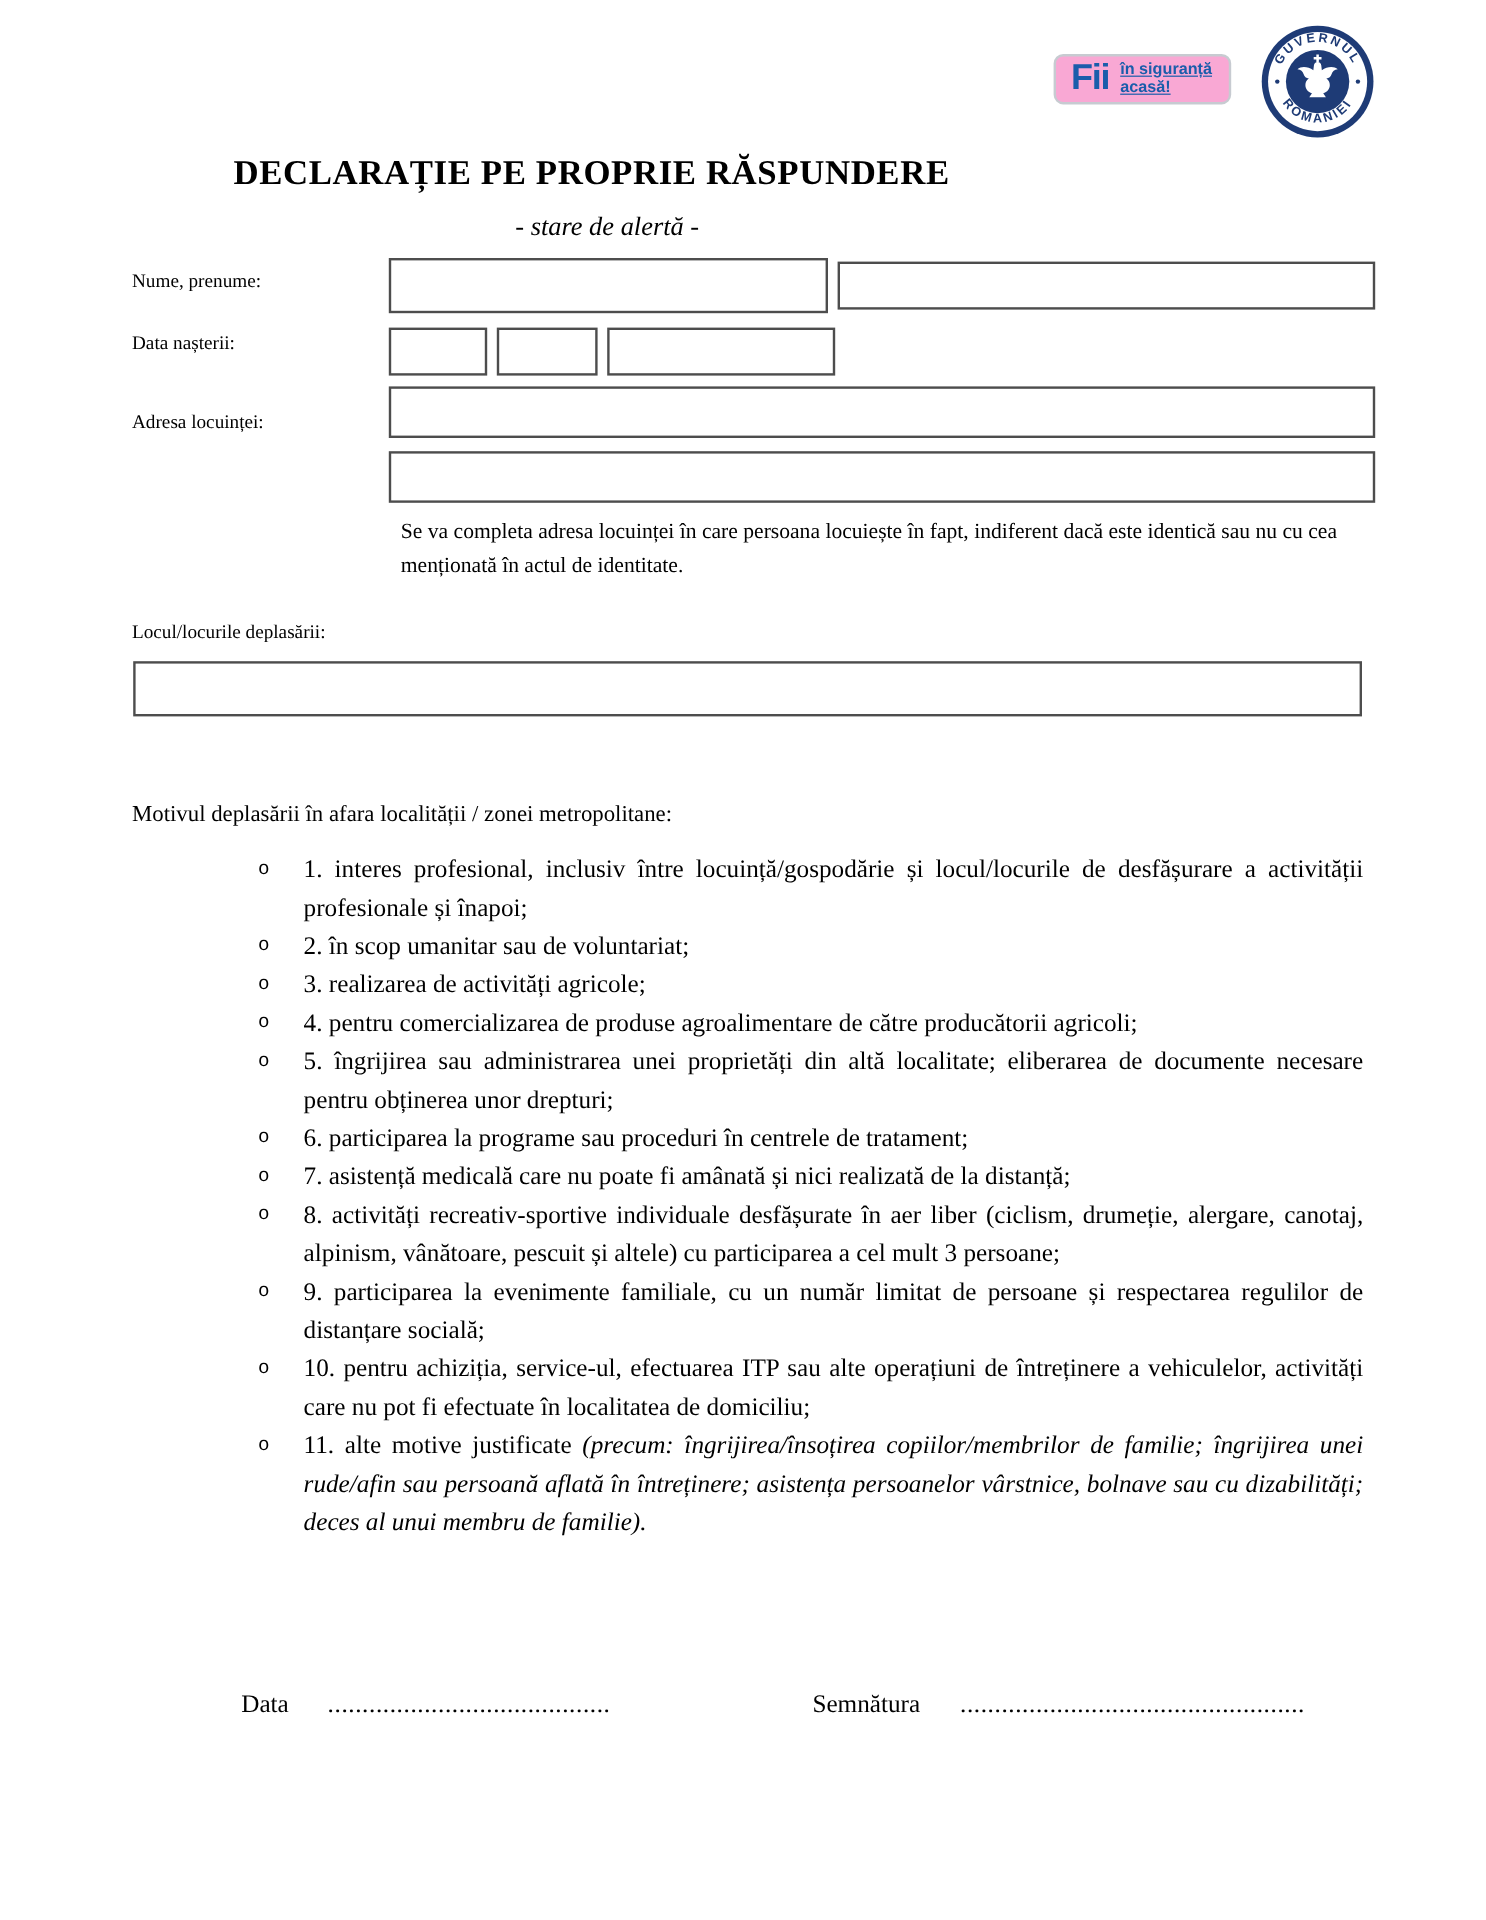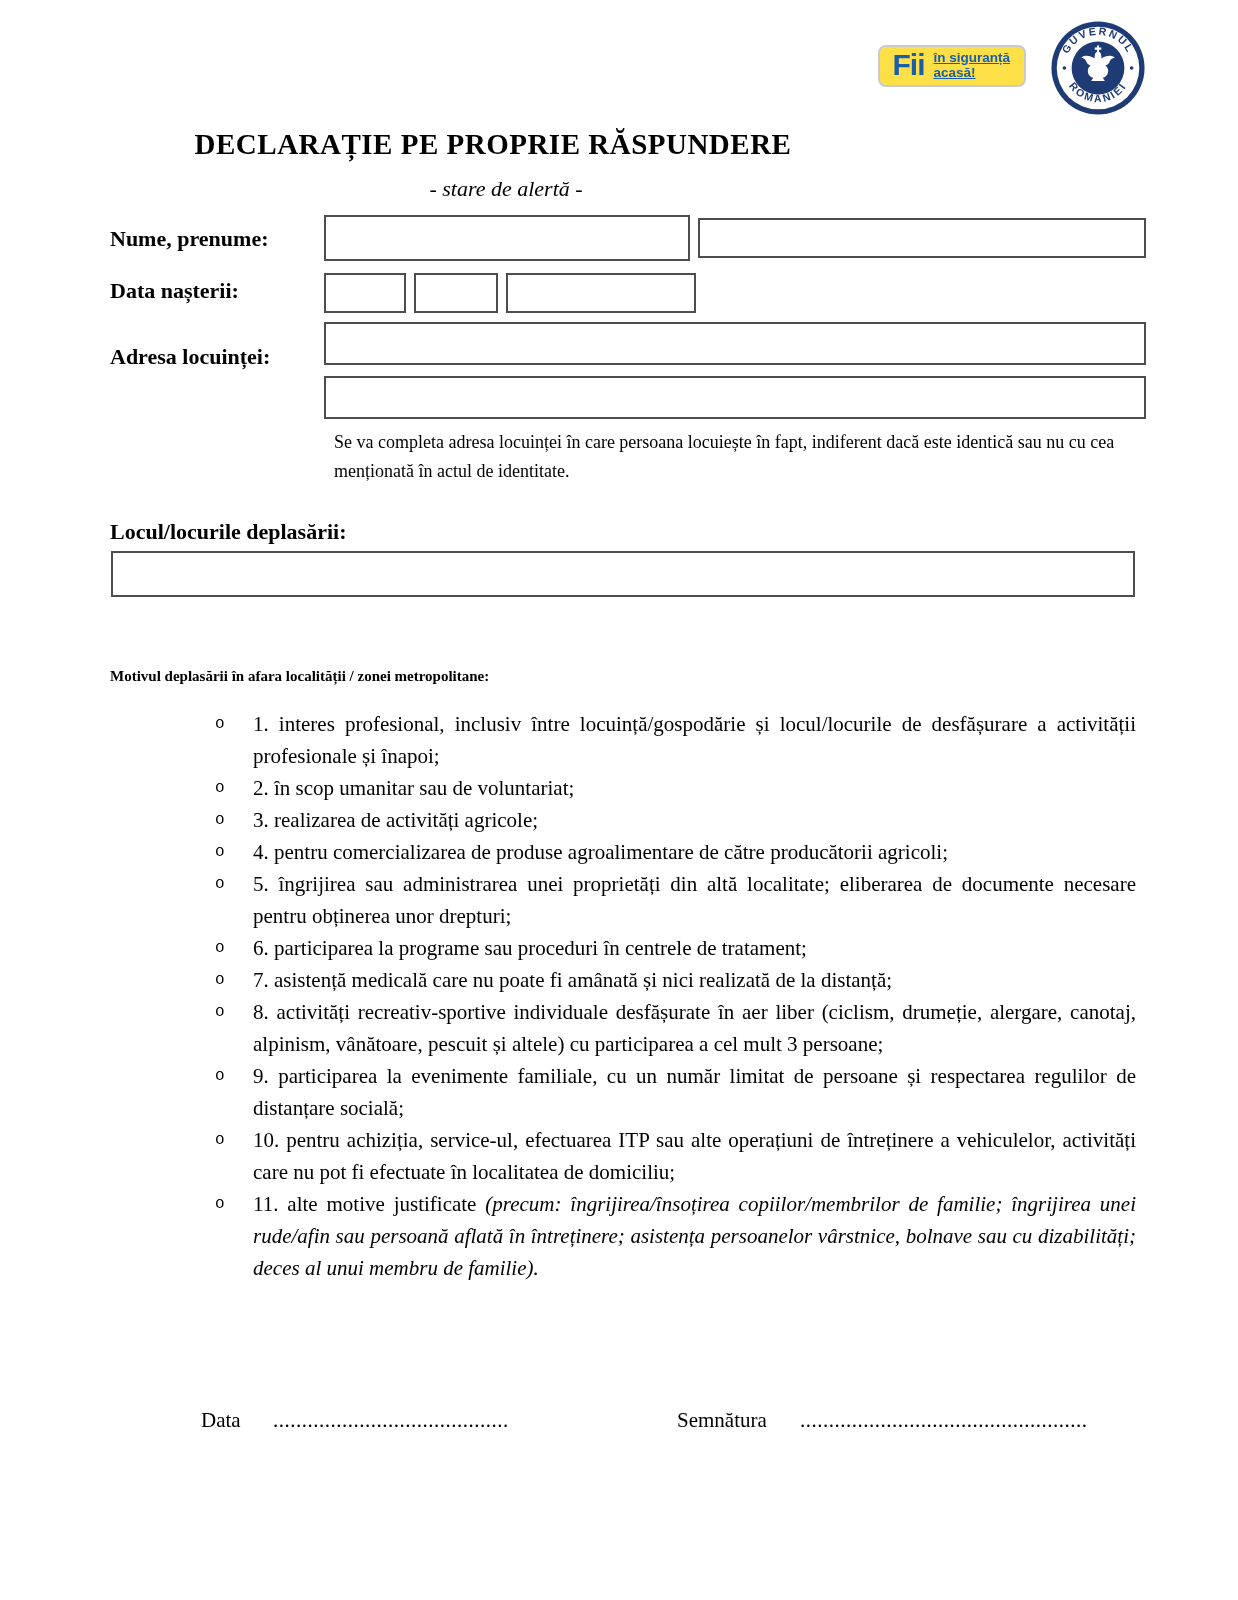--- a/index.html
+++ b/index.html
@@ -8,39 +8,39 @@
     background:#ffffff; color:#000;
     font-family:"Liberation Serif", serif; overflow:hidden;
   }
 
   
   .logos { position:absolute; top:20px; left:0; width:1146px;
            display:flex; justify-content:flex-end; align-items:flex-start; gap:24px; }
   .badge { margin-top:25px; height:42px; box-sizing:border-box;
            display:flex; align-items:center; gap:9px;
            border:2px solid #c7cbd1; border-radius:8px; padding:2px 14px 4px 12px;
-           background:#fde047; font-family:"Liberation Sans", sans-serif; }
+           background:#f9a8d4; font-family:"Liberation Sans", sans-serif; }
   .badge-word { font-size:30px; font-weight:bold; color:#1a5dab; line-height:1; letter-spacing:-1px; }
   .badge-lines { display:flex; flex-direction:column; font-size:13.5px; font-weight:bold;
                  color:#1a5dab; line-height:15px;text-decoration:underline; }
   .seal { width:96px; height:96px; display:block; }
 
   
   .title { position:absolute; top:128px; left:0; width:986px; text-align:center;
            font-size:29px; font-weight:bold; letter-spacing:0.5px; }
   .subtitle { position:absolute; top:176px; left:0; width:1012px; text-align:center;
               font-size:22px; font-style:italic; }
 
   
-  .flabel { position:absolute; left:110px; font-size:22px; font-weight:bold; }
+  .flabel { position:absolute; left:110px; font-size:16px; font-weight:normal; }
   .box { position:absolute; background:#fff; border:2px solid #4d4d4d; box-sizing:border-box; }
   .note { position:absolute; font-size:18px; line-height:28.5px; }
 
   
-  .rheading { position:absolute; left:110px; top:668px; font-size:15px; font-weight:bold;text-align:center; }
+  .rheading { position:absolute; left:110px; top:668px; font-size:19px; font-weight:normal;text-align:center; }
   .rlist { position:absolute; left:215px; top:708px; width:921px; }
   .item { display:flex; font-size:21px; line-height:32px; }
   .bullet { flex:none; width:38px; font-family:"Liberation Mono", monospace; font-size:16px; line-height:32px; }
   .item-text { flex:1; text-align:justify; }
   .it-italic { font-style:italic; }
 
   
   .f-abs { position:absolute; top:1408px; font-size:21px; }
   .fd-label { left:201px; }
   .fd-line  { left:273px; letter-spacing:0.5px; }

